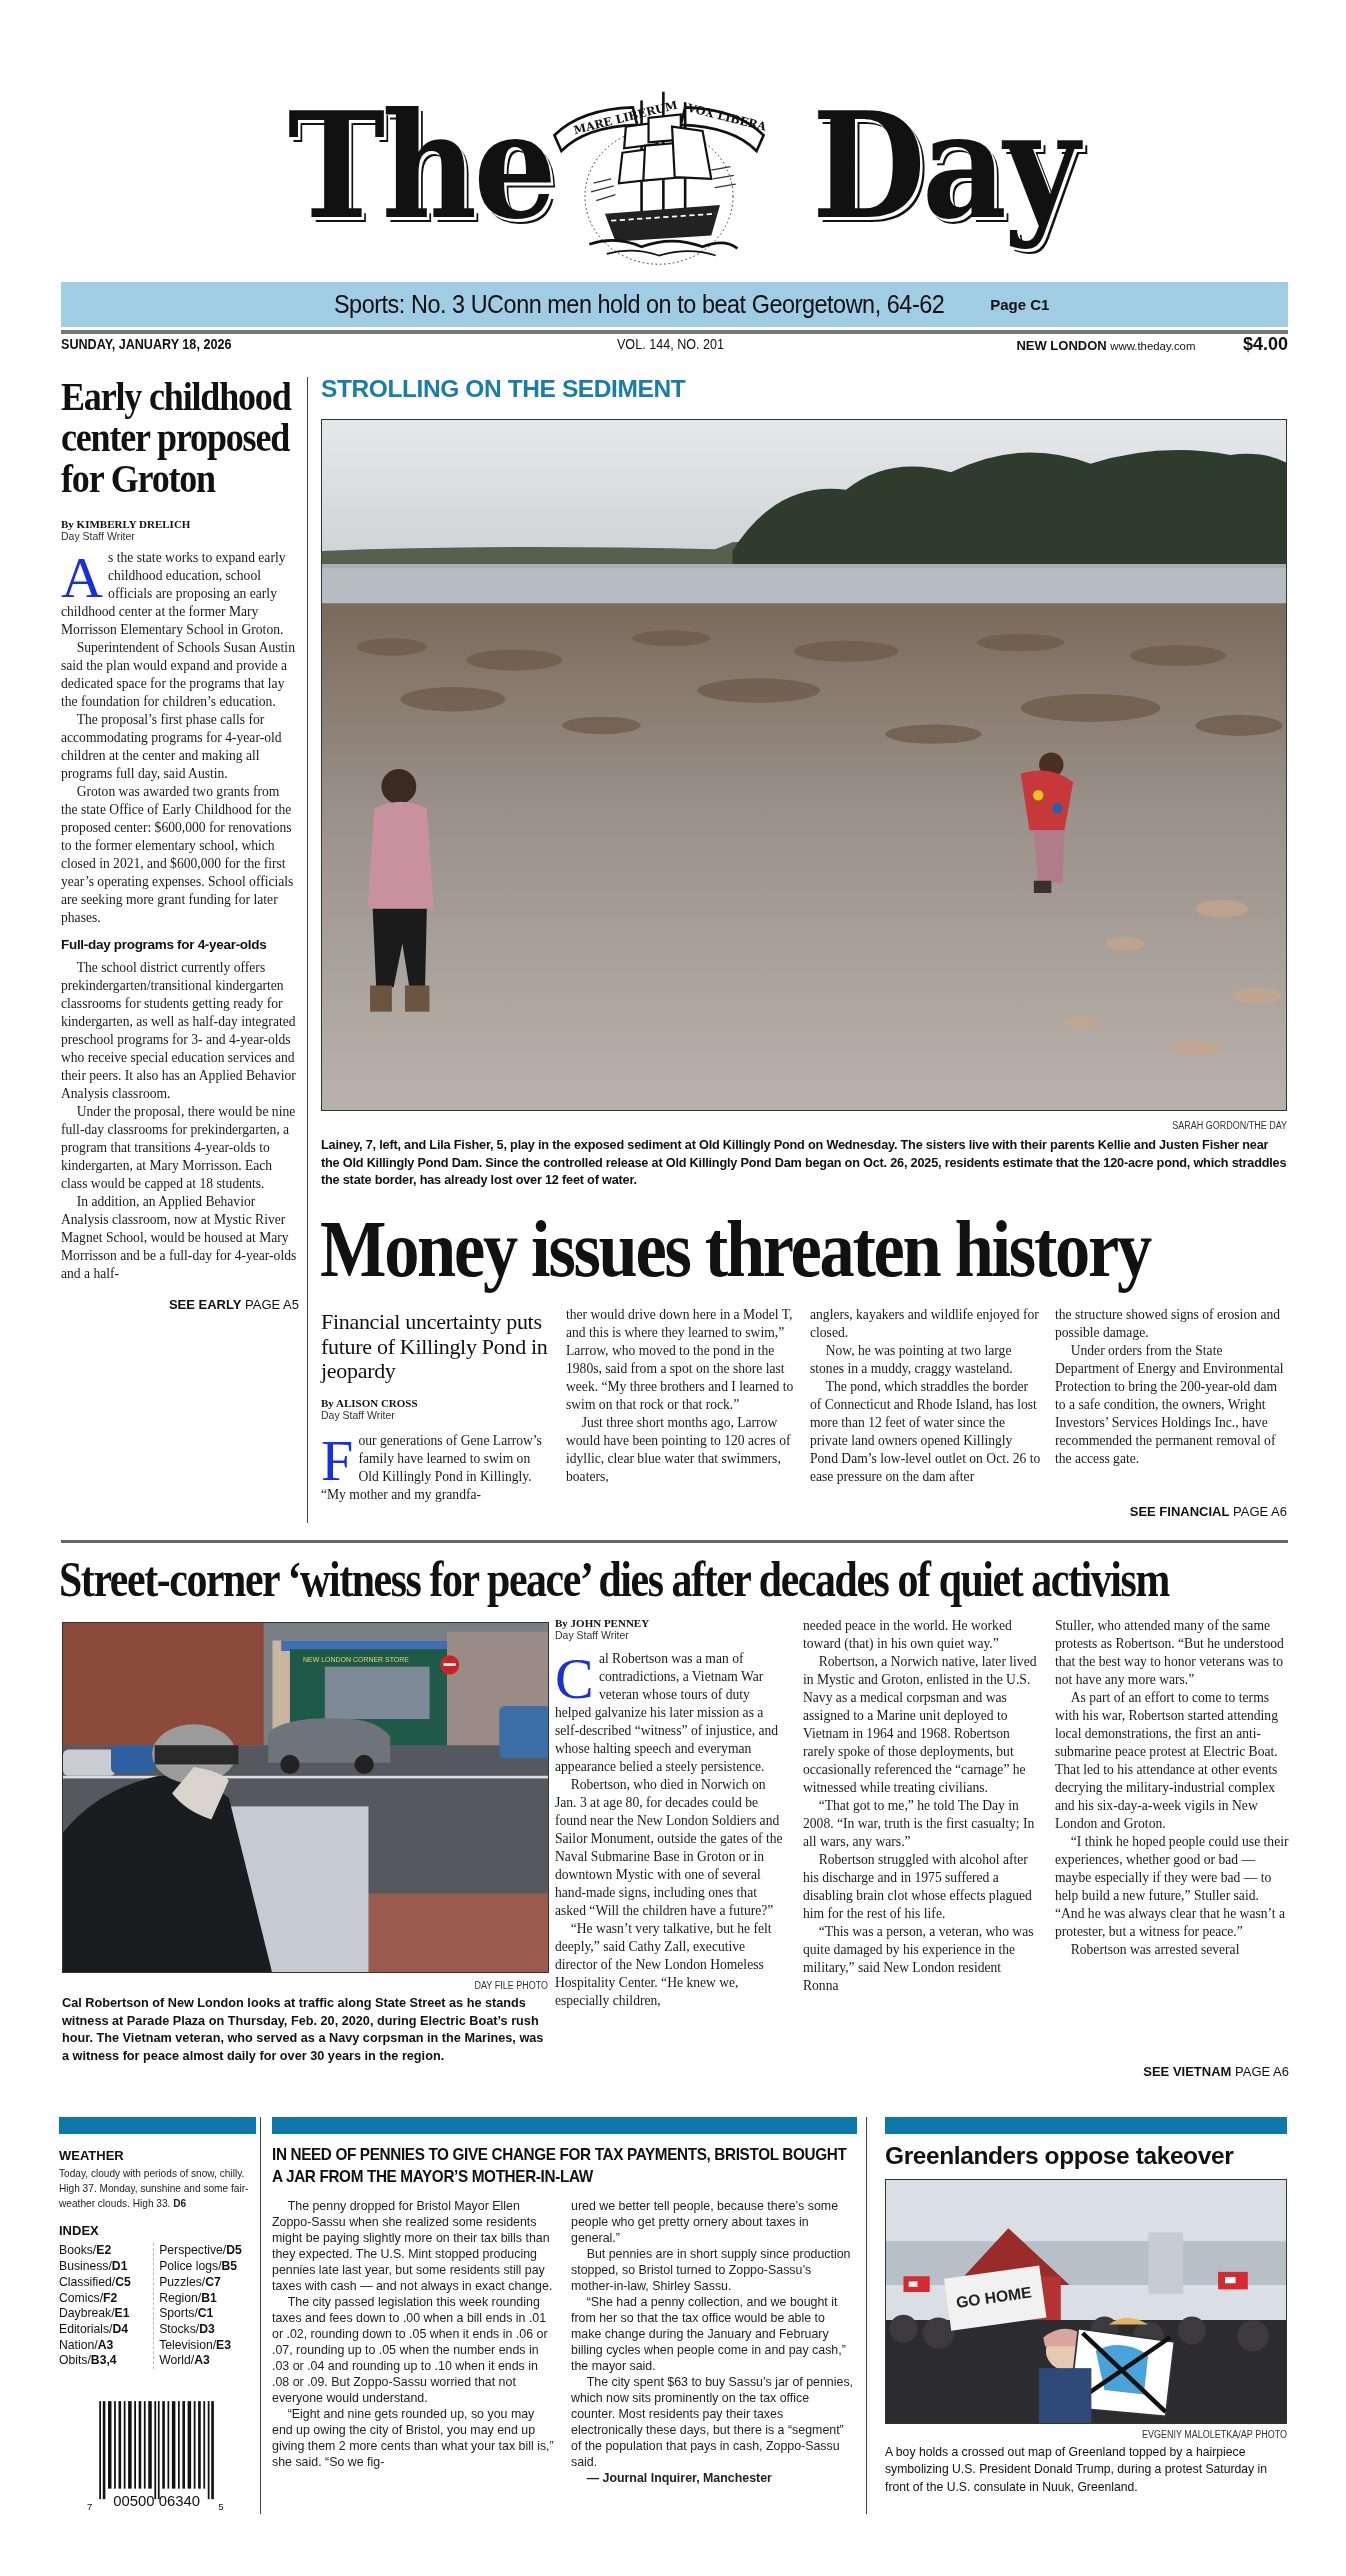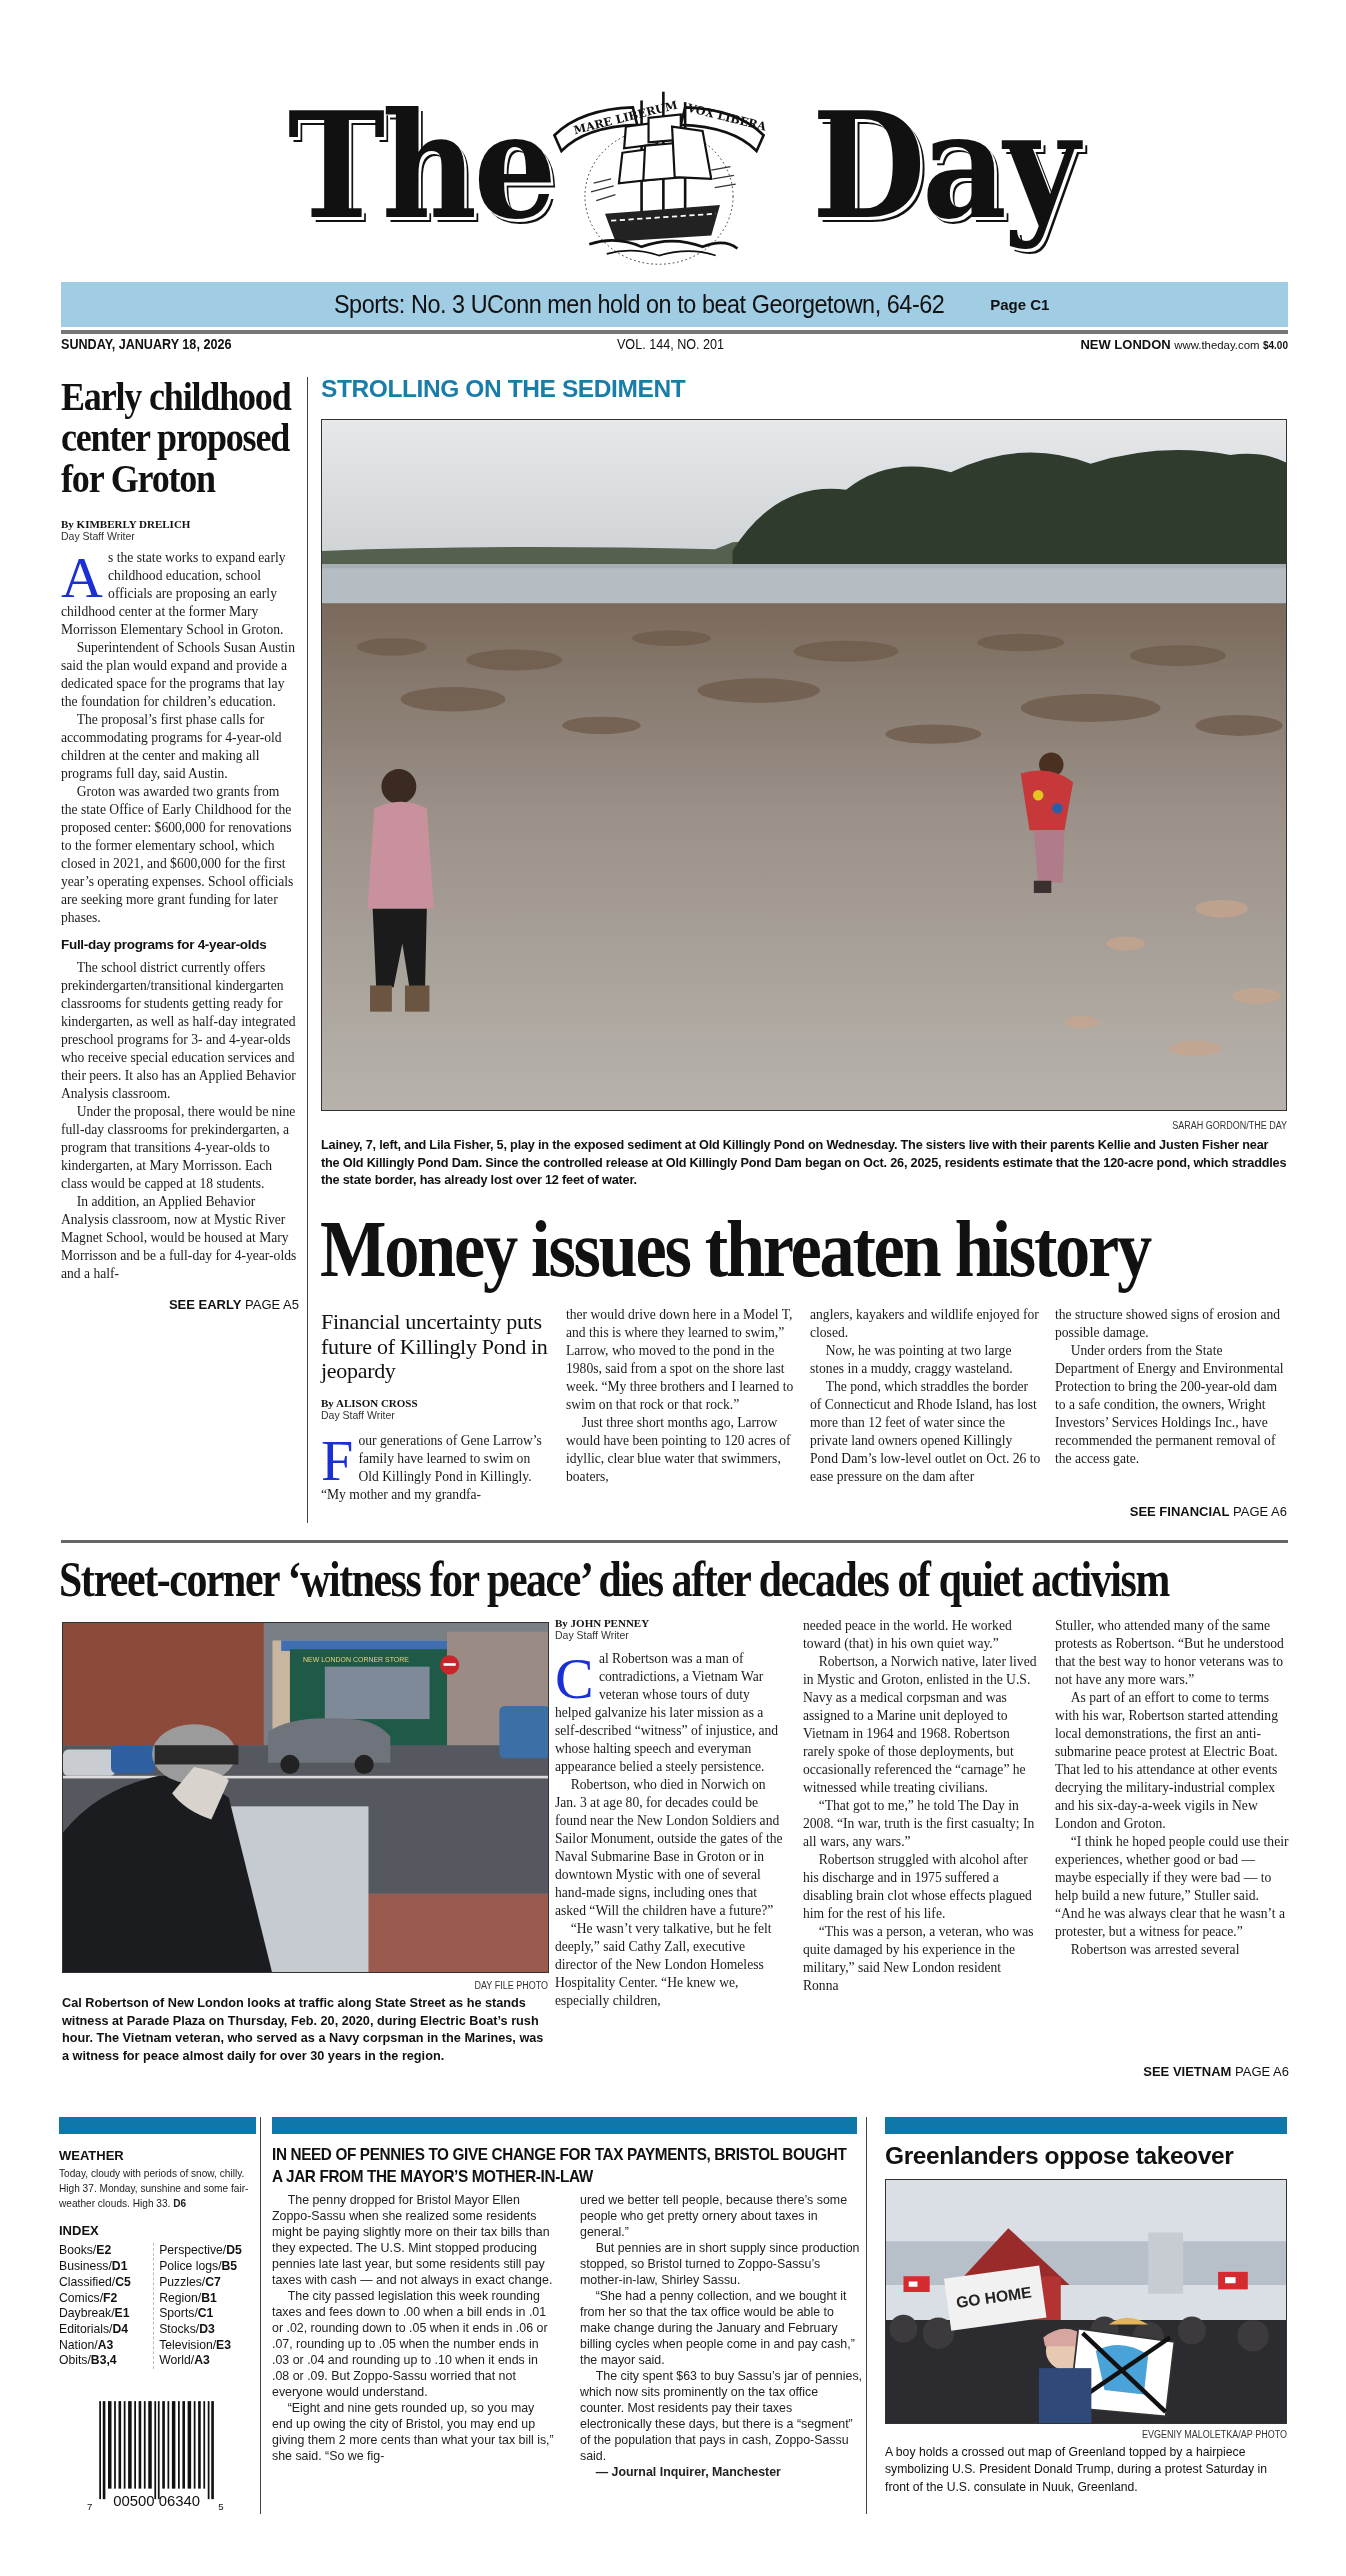--- a/index.html
+++ b/index.html
@@ -20,21 +20,21 @@
   #promo-page { font-family: "Liberation Sans", sans-serif; font-weight: bold; font-size: 15px; color: #111; }
   #promo-rule { left: 61px; top: 330px; width: 1227px; height: 3.5px; background: #777; }
 
   
   .dateline { top: 335px; font-family: "Liberation Sans", sans-serif; font-size: 14px; color: #111; line-height: 19px; }
   #date-left { left: 61px; font-weight: bold; transform: scaleX(0.9); transform-origin: left; }
   #date-center { left: 611px; transform: scaleX(0.9); }
   #date-right { right: 59px; display: flex; align-items: baseline; gap: 3.5px; }
   #date-right .city { font-weight: bold; font-size: 13px; }
   #date-right .site { font-size: 11.4px; }
-  #date-right .price { font-weight: bold; font-size: 10px; }
+  #date-right .price { font-weight: bold; font-size: 18px; margin-left: 44px; }
 
   
   #left-col { left: 61px; top: 377px; width: 238px; }
   #vrule-left { left: 307px; top: 377px; width: 0.9px; height: 1146px; background: #444; }
   .hed-serif { font-family: "Liberation Serif", serif; font-weight: bold; color: #111; letter-spacing: -1.3px; line-height: 1.02; transform: scaleX(0.9); transform-origin: left; }
   #early-hed { font-size: 40px; width: 262px; }
   .byline { font-family: Liberation Serif, serif; font-weight: bold; font-size: 11px; margin-top: 19px; color: #111; }
   .byline-role { font-family: "Liberation Sans", sans-serif; font-size: 10.5px; color: #333; }
   .body-text { font-family: "Liberation Serif", serif; font-size: 13.6px; line-height: 18px; color: #1a1a1a; }
   .body-text p { text-indent: 15.7px; }
@@ -83,21 +83,21 @@
   #index-grid { display: grid; grid-template-columns: 94px 1fr; column-gap: 0; margin-top: 5.2px; font-family: "Liberation Sans", sans-serif; font-size: 12.2px; line-height: 15.7px; color: #111; }
   #index-grid .col { padding-right: 3.5px; }
   #index-grid .col.right { border-left: 0.9px dashed #bbb; padding-left: 5.2px; }
   #index-grid b { font-weight: bold; }
   #barcode { left: 87px; top: 2401px; width: 140px; height: 114px; }
   #vrule-b1 { left: 260px; top: 2117px; width: 0.9px; height: 397px; background: #444; }
   #vrule-b2 { left: 866px; top: 2117px; width: 0.9px; height: 397px; background: #444; }
 
   #penny-box { left: 272px; top: 2117px; width: 585px; }
   #penny-hed { font-family: "Liberation Sans", sans-serif; font-weight: bold; font-size: 17px; line-height: 22px; color: #111; margin-top: 10.5px; letter-spacing: -0.4px; transform: scaleX(0.9); transform-origin: left; width: 646px; }
-  #penny-cols { display: grid; grid-template-columns: 282px 282px; column-gap: 26px; margin-top: 4px; }
+  #penny-cols { display: grid; grid-template-columns: 282px 282px; column-gap: 17px; margin-top: 10px; }
   .sans-body { font-family: "Liberation Sans", sans-serif; font-size: 12.4px; line-height: 16px; color: #222; }
   .sans-body p { text-indent: 15.7px; }
   .sans-body .src { font-weight: bold; }
 
   #green-box { left: 885px; top: 2117px; width: 402px; }
   #green-hed { font-family: "Liberation Sans", sans-serif; font-size: 24.5px; color: #111; margin-top: 8.7px; letter-spacing: -0.4px; }
   #green-photo { position: relative; margin-top: 8.7px; width: 402px; height: 245px; border: 0.9px solid #333; overflow: hidden; background: #cfd6dd; }
   #green-credit { margin-top: 5.2px; }
   #green-caption { margin-top: 3.5px; font-family: "Liberation Sans", sans-serif; font-weight: normal; font-size: 12.2px; line-height: 17.5px; color: #111; }
 </style>

